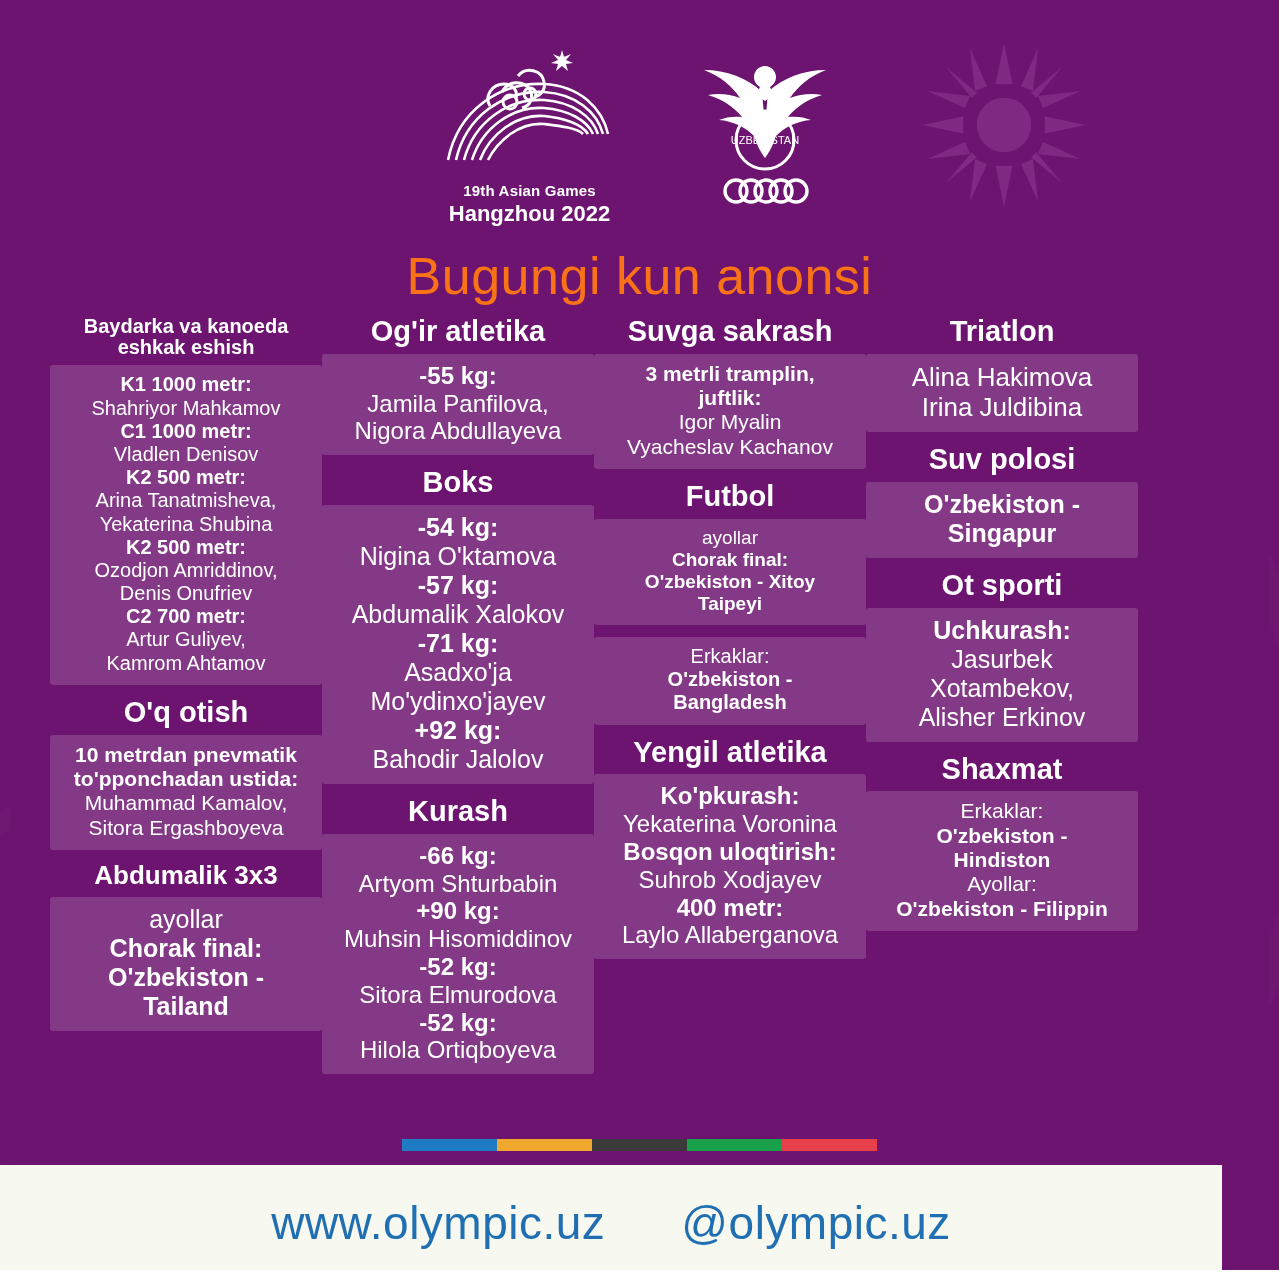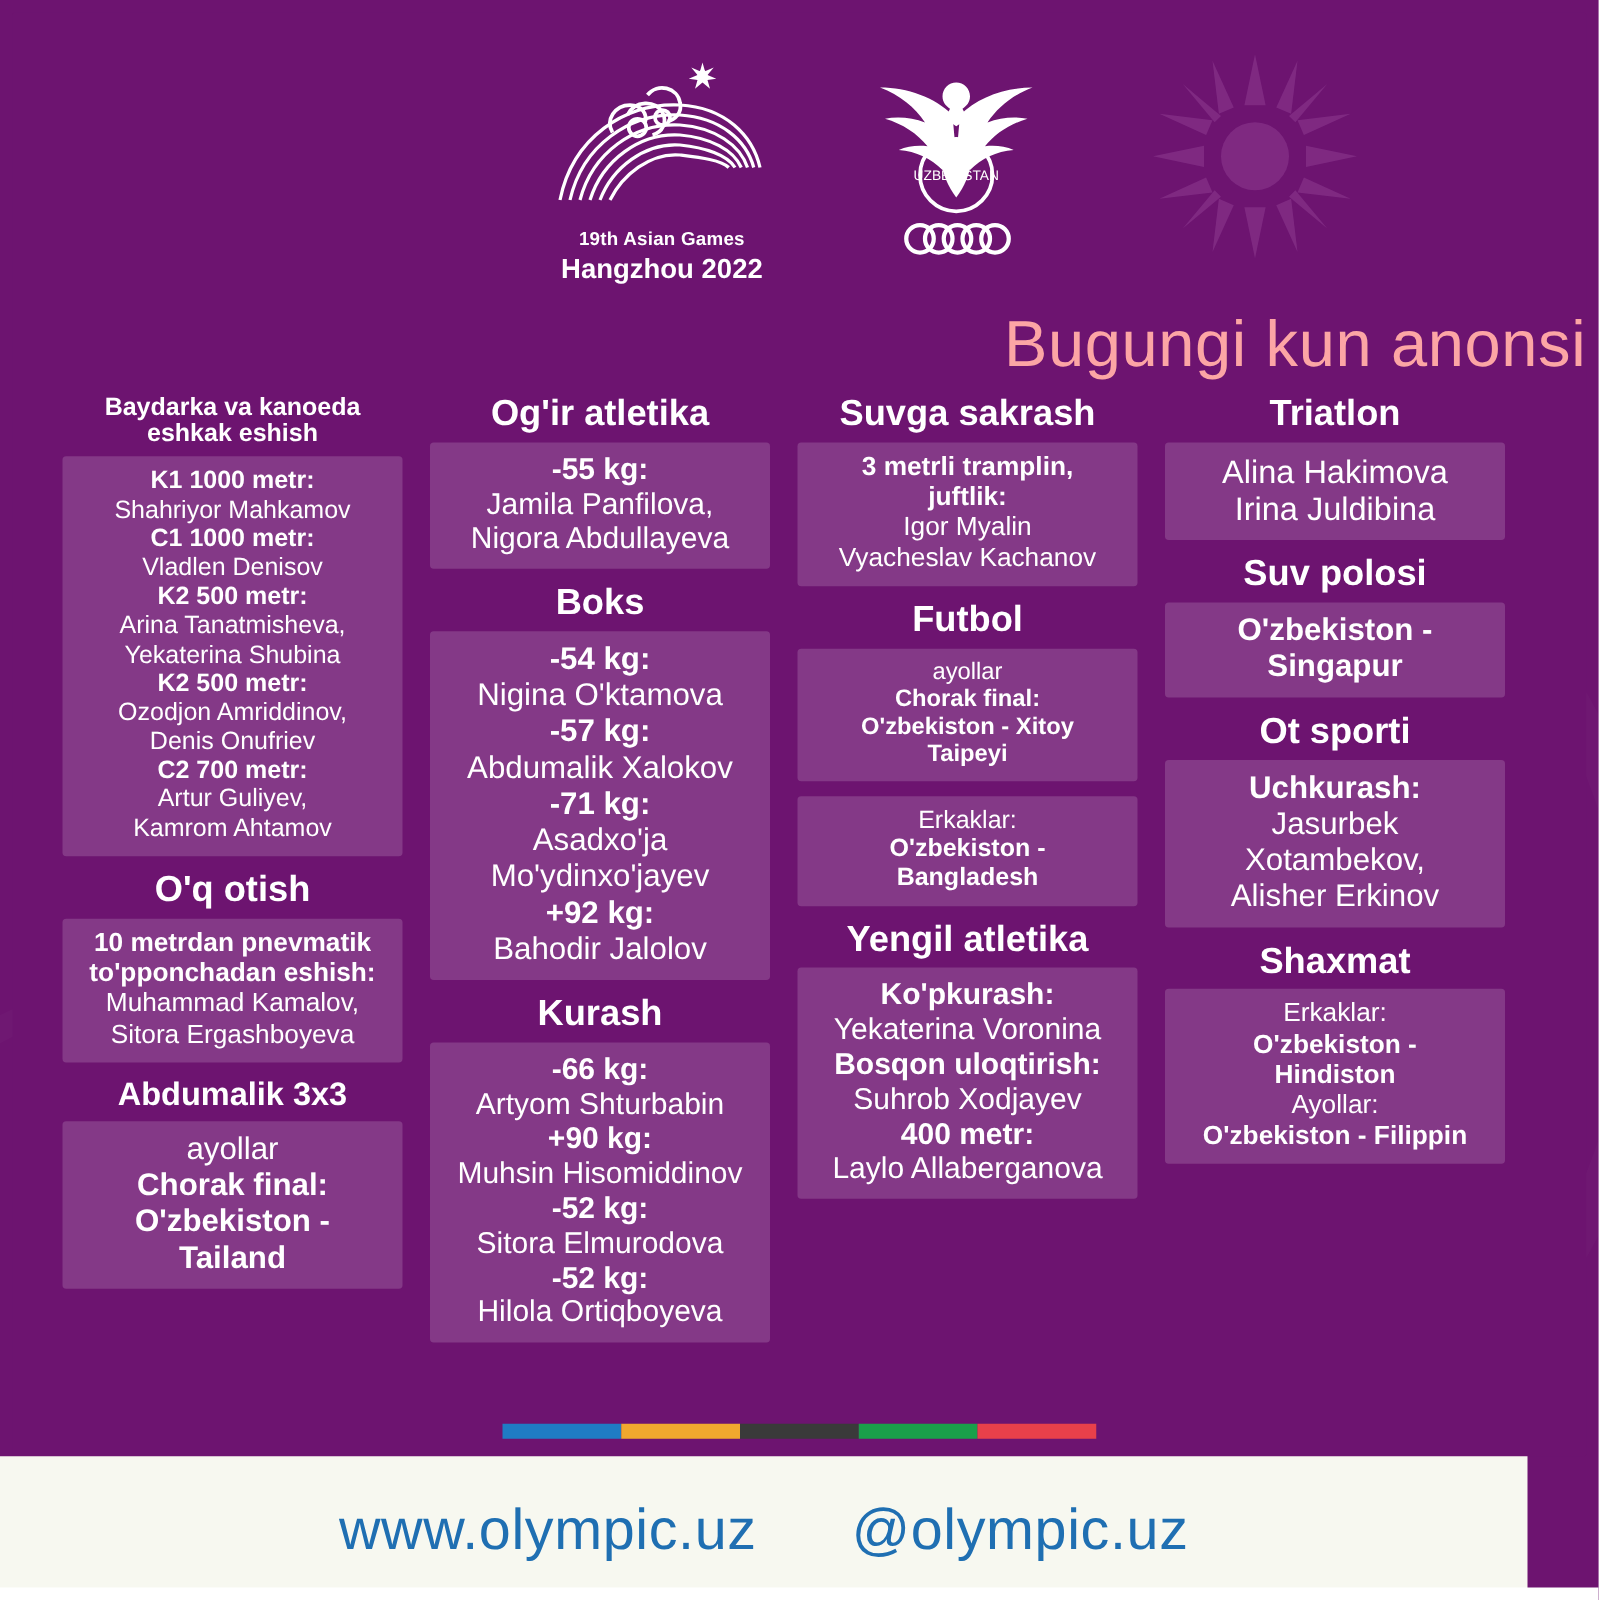--- a/index.html
+++ b/index.html
@@ -62,34 +62,33 @@
   }
   .ag-logo { width: 180px; text-align: center; color: #fff; }
   .ag-mark { width: 180px; height: 130px; }
   .ag-text1 { font-size: 15px; font-weight: 700; letter-spacing: .2px; }
   .ag-text2 { font-size: 22px; font-weight: 700; margin-top: 2px; }
   .noc-logo { width: 150px; text-align: center; color: #86efac; }
 
   .poster-title {
     position: absolute;
     left: 0; right: 0; top: 236px;
-    text-align: right;
-    color: #fca5a5;
+    text-align: center;
+    color: #f97316;
     font-size: 52px;
     font-weight: 400;
     letter-spacing: .5px;
   }
 
   
   .columns {
     position: absolute;
     left: 40px; top: 300px;
     width: 1185px;
     display: flex;
-    gap: 22px;
   }
   .col { width: 272px; }
   .col-head {
     text-align: center;
     color: #fff;
     font-weight: 700;
     line-height: 1.06;
     margin: 6px 0 7px;
   }
   .col-head.sz-lg { font-size: 29px; }
@@ -251,21 +250,21 @@
             <div class="line b s20">K2 500 metr:</div>
             <div class="line n s20">Ozodjon Amriddinov,</div>
             <div class="line n s20">Denis Onufriev</div>
             <div class="line b s20">C2 700 metr:</div>
             <div class="line n s20">Artur Guliyev,</div>
             <div class="line n s20">Kamrom Ahtamov</div>
           </div>
           <div class="col-head sz-lg">O'q otish</div>
           <div class="card">
             <div class="line b s21">10 metrdan pnevmatik</div>
-            <div class="line b s21">to'pponchadan eshish:</div>
+            <div class="line b s21">to'pponchadan ustida:</div>
             <div class="line n s21">Muhammad Kamalov,</div>
             <div class="line n s21">Sitora Ergashboyeva</div>
           </div>
           <div class="col-head sz-md">Abdumalik 3x3</div>
           <div class="card">
             <div class="line n s22">ayollar</div>
             <div class="line b s22">Chorak final:</div>
             <div class="line b s22">O'zbekiston - Tailand</div>
           </div>
         </div>

